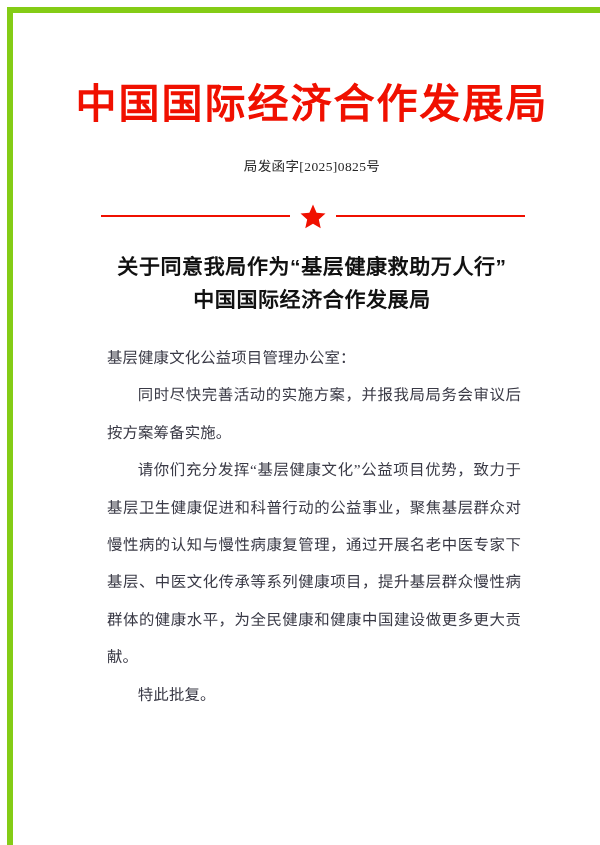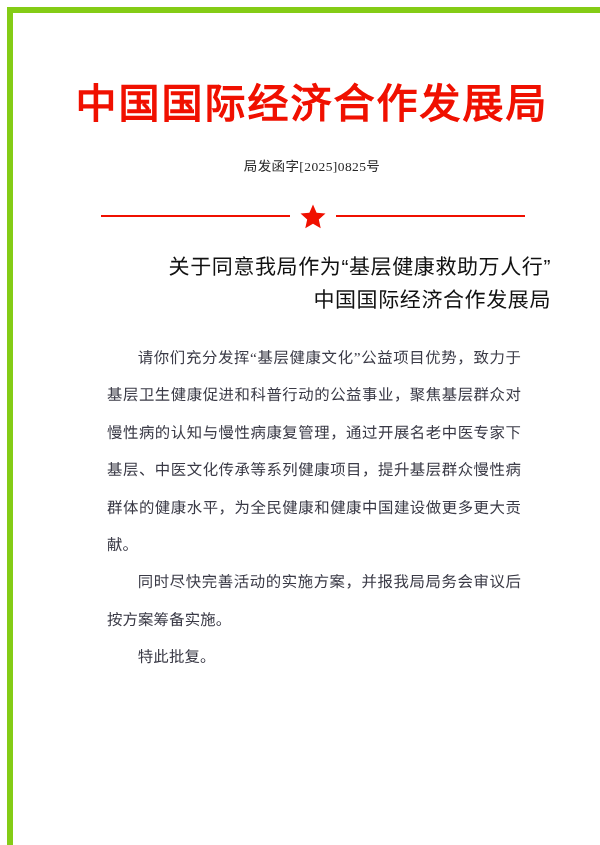--- a/index.html
+++ b/index.html
@@ -92,24 +92,24 @@
     justify-content: center;
   }
   .divider-star svg { display: block; }
 
   
   .doc-title {
     position: absolute;
     left: 60px;
     top: 237px;
     width: 478px;
-    text-align: right;
+    text-align: center;
     color: #111111;
     font-family: "Liberation Sans", "DejaVu Sans", sans-serif;
-    font-weight: normal;
+    font-weight: bold;
     font-size: 21px;
     line-height: 33px;
     letter-spacing: 0.6px;
   }
   .doc-title .title-line { display: block; white-space: nowrap; }
 
   
   .body-block {
     position: absolute;
     left: 94px;
@@ -155,19 +155,20 @@
       </span>
       <span class="divider-line"></span>
     </div>
 
     <div class="doc-title">
       <span class="title-line">关于同意我局作为“基层健康救助万人行”</span>
       <span class="title-line">中国国际经济合作发展局</span>
     </div>
 
     <div class="body-block">
+      <p class="salutation">基层健康文化公益项目管理办公室：</p>
+      <p class="indent">同时尽快完善活动的实施方案，并报我局局务会审议后按方案筹备实施。</p>
       <p class="indent">请你们充分发挥“基层健康文化”公益项目优势，致力于基层卫生健康促进和科普行动的公益事业，聚焦基层群众对慢性病的认知与慢性病康复管理，通过开展名老中医专家下基层、中医文化传承等系列健康项目，提升基层群众慢性病群体的健康水平，为全民健康和健康中国建设做更多更大贡献。</p>
-      <p class="indent">同时尽快完善活动的实施方案，并报我局局务会审议后按方案筹备实施。</p>
       <p class="indent">特此批复。</p>
     </div>
 
   </div>
 </div>
 
 </body></html>

